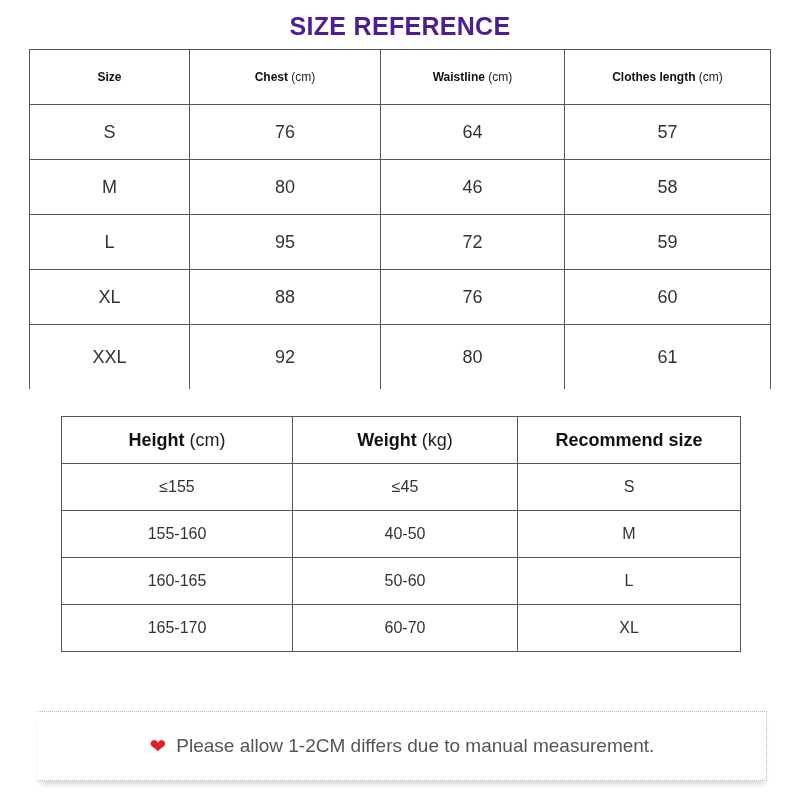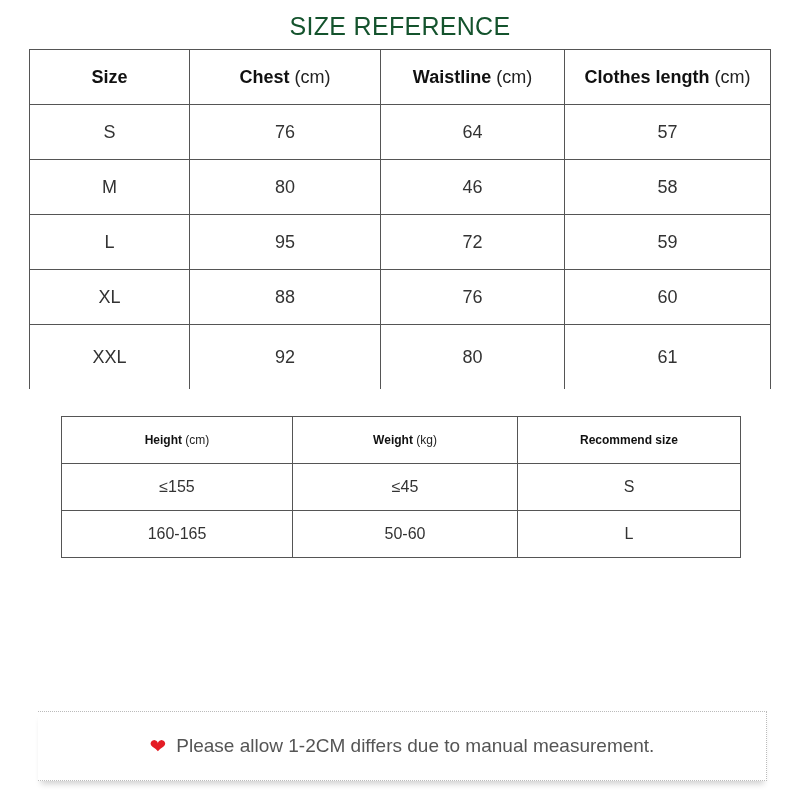--- a/index.html
+++ b/index.html
@@ -1,34 +1,34 @@
 <!DOCTYPE html>
 <html><head>
   <meta charset="utf-8">
   <style>
     html, body { margin: 0; padding: 0; background: #ffffff; }
     body { width: 800px; height: 800px; position: relative; overflow: hidden;
       font-family: "Liberation Sans", sans-serif; color: #222; }
 
     .title { position: absolute; left: 0; top: 12px; width: 800px; text-align: center;
-      font-size: 25px; font-weight: normal; color: #14532d; letter-spacing: 0.3px; }
+      font-size: 25px; font-weight: bold; color: #4c1d95; letter-spacing: 0.3px; }
 
     table { border-collapse: collapse; position: absolute; table-layout: fixed; }
     td, th { border: 1.5px solid #555; text-align: center; padding: 0; }
 
     .t1 { left: 29px; top: 49px; width: 741px; }
-    .t1 th { height: 54px; font-size: 18px; font-weight: normal; color: #222; }
+    .t1 th { height: 54px; font-size: 12px; font-weight: normal; color: #222; }
     .t1 td { height: 54px; font-size: 18px; color: #333; }
     .t1 tr.last td { height: 64px; border-bottom: none; }
     .t1 tr.last td:first-child { border-left: 1.5px solid #555; }
     .t1 col.c1 { width: 160px; } .t1 col.c2 { width: 191px; }
     .t1 col.c3 { width: 184px; } .t1 col.c4 { width: 206px; }
 
     .t2 { left: 61px; top: 416px; width: 679px; }
-    .t2 th { height: 46px; font-size: 12px; font-weight: normal; color: #222; }
+    .t2 th { height: 46px; font-size: 18px; font-weight: normal; color: #222; }
     .t2 td { height: 46px; font-size: 16px; color: #333; text-align: center; }
     .t2 col.c1 { width: 231px; } .t2 col.c2 { width: 225px; } .t2 col.c3 { width: 223px; }
 
     b { font-weight: bold; color: #111; }
 
     .note { position: absolute; left: 38px; top: 711px; width: 728px; height: 68px;
       border-top: 1px dotted #bbb; border-right: 1px dotted #bbb; border-bottom: 1px dotted #bbb;
       box-shadow: 0 6px 6px -3px rgba(0,0,0,0.18);
       display: flex; align-items: center; justify-content: center; gap: 10px;
       font-size: 19px; color: #555; }
@@ -101,23 +101,33 @@
       <th><b>Recommend size</b><span></span></th>
     </tr>
   </thead>
   <tbody>
     <tr>
       <td>≤155</td>
       <td>≤45</td>
       <td>S</td>
     </tr>
     <tr>
+      <td>155-160</td>
+      <td>40-50</td>
+      <td>M</td>
+    </tr>
+    <tr>
       <td>160-165</td>
       <td>50-60</td>
       <td>L</td>
+    </tr>
+    <tr>
+      <td>165-170</td>
+      <td>60-70</td>
+      <td>XL</td>
     </tr>
   </tbody>
 </table>
 
 <div class="note">
   <span class="heart">❤</span>
   <span>Please allow 1-2CM differs due to manual measurement.</span>
 </div>
 
 </body></html>

